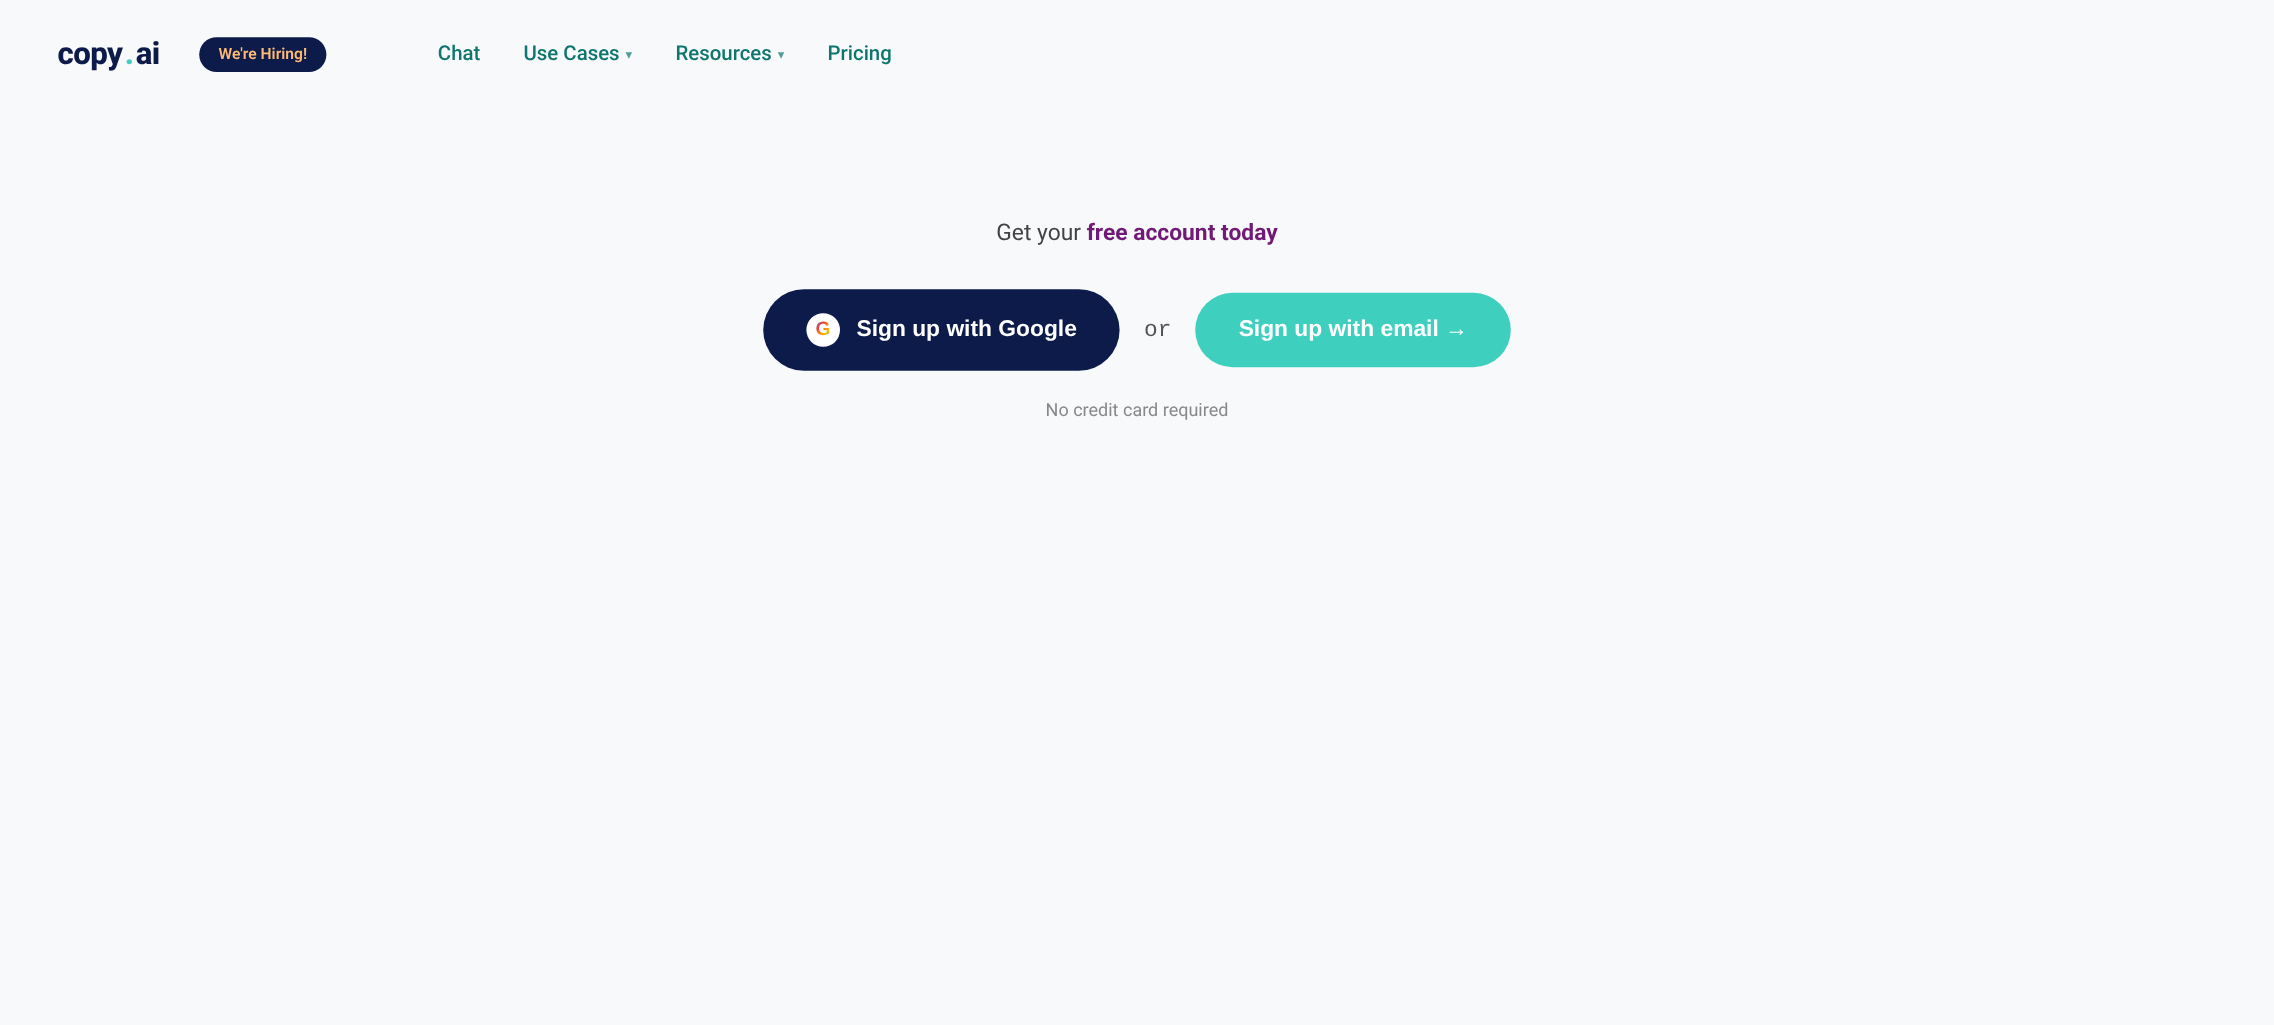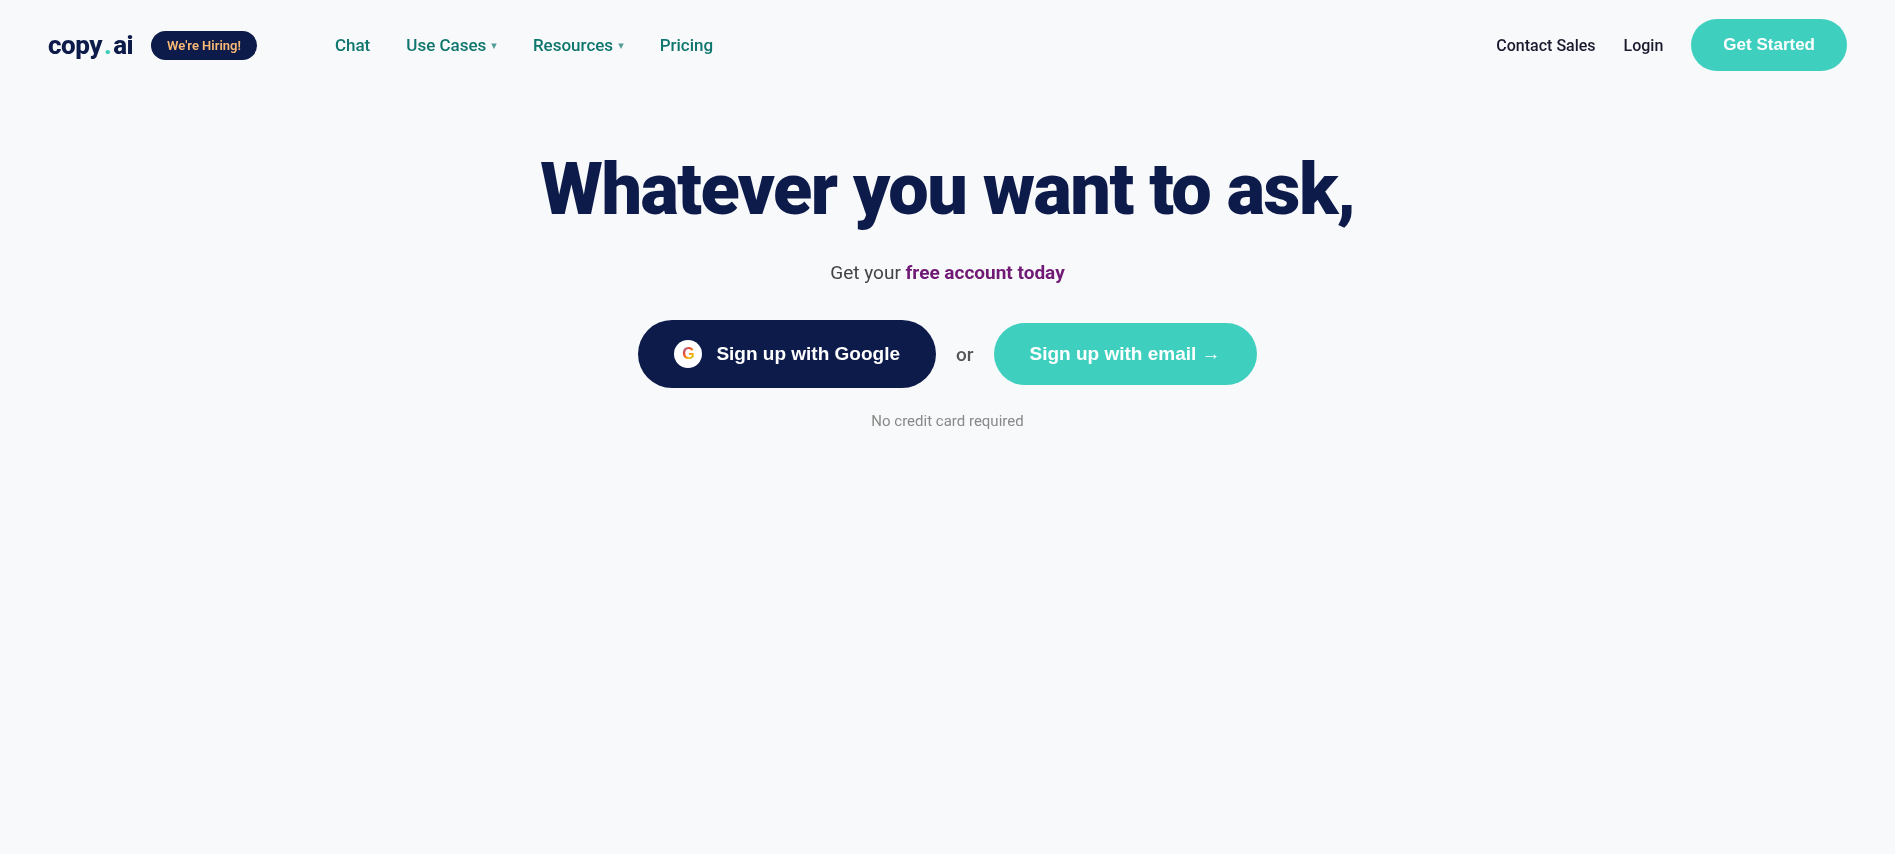--- a/index.html
+++ b/index.html
@@ -17,21 +17,21 @@
       justify-content: space-between;
       padding: 0 48px;
       height: 90px;
       background: #f8f9fb;
       position: relative;
       z-index: 10;
     }
     .nav-left {
       display: flex;
       align-items: center;
-      gap: 18px;
+      gap: 33px;
     }
     .logo {
       display: flex;
       align-items: center;
       gap: 2px;
       font-size: 26px;
       font-weight: 800;
       color: #0d1b4b;
       letter-spacing: -0.5px;
     }
@@ -165,20 +165,21 @@
       background: linear-gradient(135deg, #4285F4 0%, #EA4335 33%, #FBBC05 66%, #34A853 100%);
       -webkit-background-clip: text;
       -webkit-text-fill-color: transparent;
       background-clip: text;
       font-family: 'Arial', sans-serif;
     }
     .or-text {
       font-size: 19px;
       color: #555;
       font-weight: 500;
+      font-family: Liberation Mono, monospace;
     }
     .btn-email {
       display: flex;
       align-items: center;
       gap: 10px;
       background: #3ecfbf;
       color: #fff;
       font-size: 19px;
       font-weight: 600;
       border: none;
@@ -210,29 +211,23 @@
         <span>Use Cases</span>
         <span class="chevron-down">▾</span>
       </a>
       <a class="nav-link">
         <span>Resources</span>
         <span class="chevron-down">▾</span>
       </a>
       <a class="nav-link">Pricing</a>
     </div>
   </div>
-  <div class="nav-right">
-    <span class="contact-sales">Contact Sales</span>
-    <span class="login-link">Login</span>
-    <button class="get-started-btn">Get Started</button>
-  </div>
 </nav>
 
 <section class="hero">
-  <h1 class="hero-title-dark">Whatever you want to ask,</h1>
 
   <p class="hero-subtitle">
     <span>Get your </span><strong>free account today</strong>
   </p>
 
   <div class="cta-row">
     <button class="btn-google">
       <div class="google-icon">
         <span class="google-g">G</span>
       </div>

